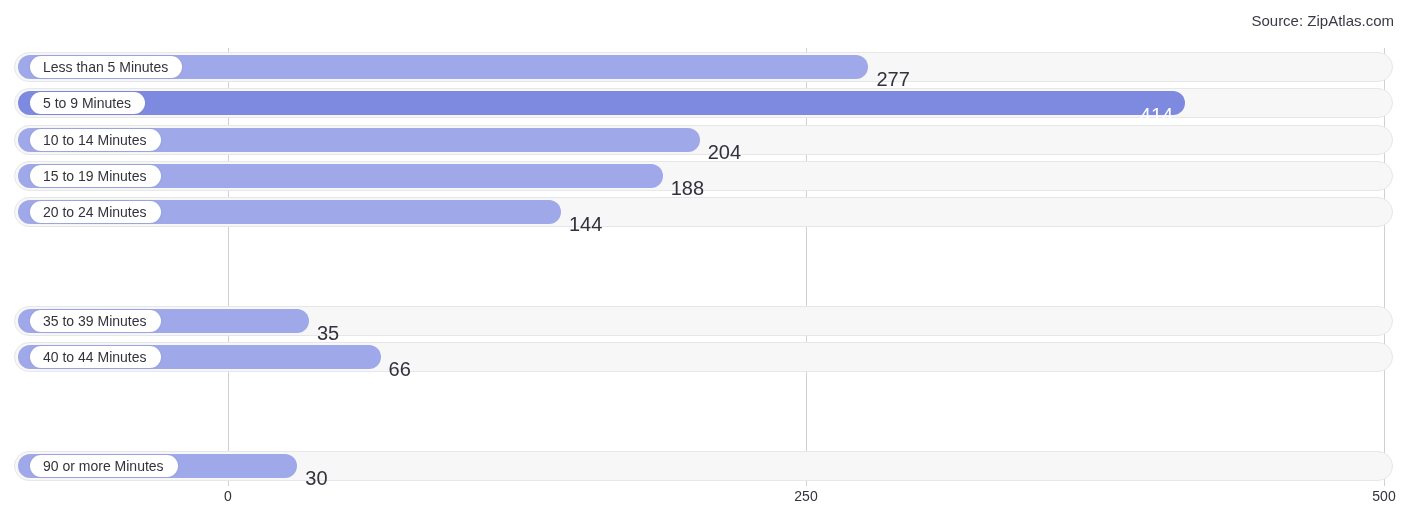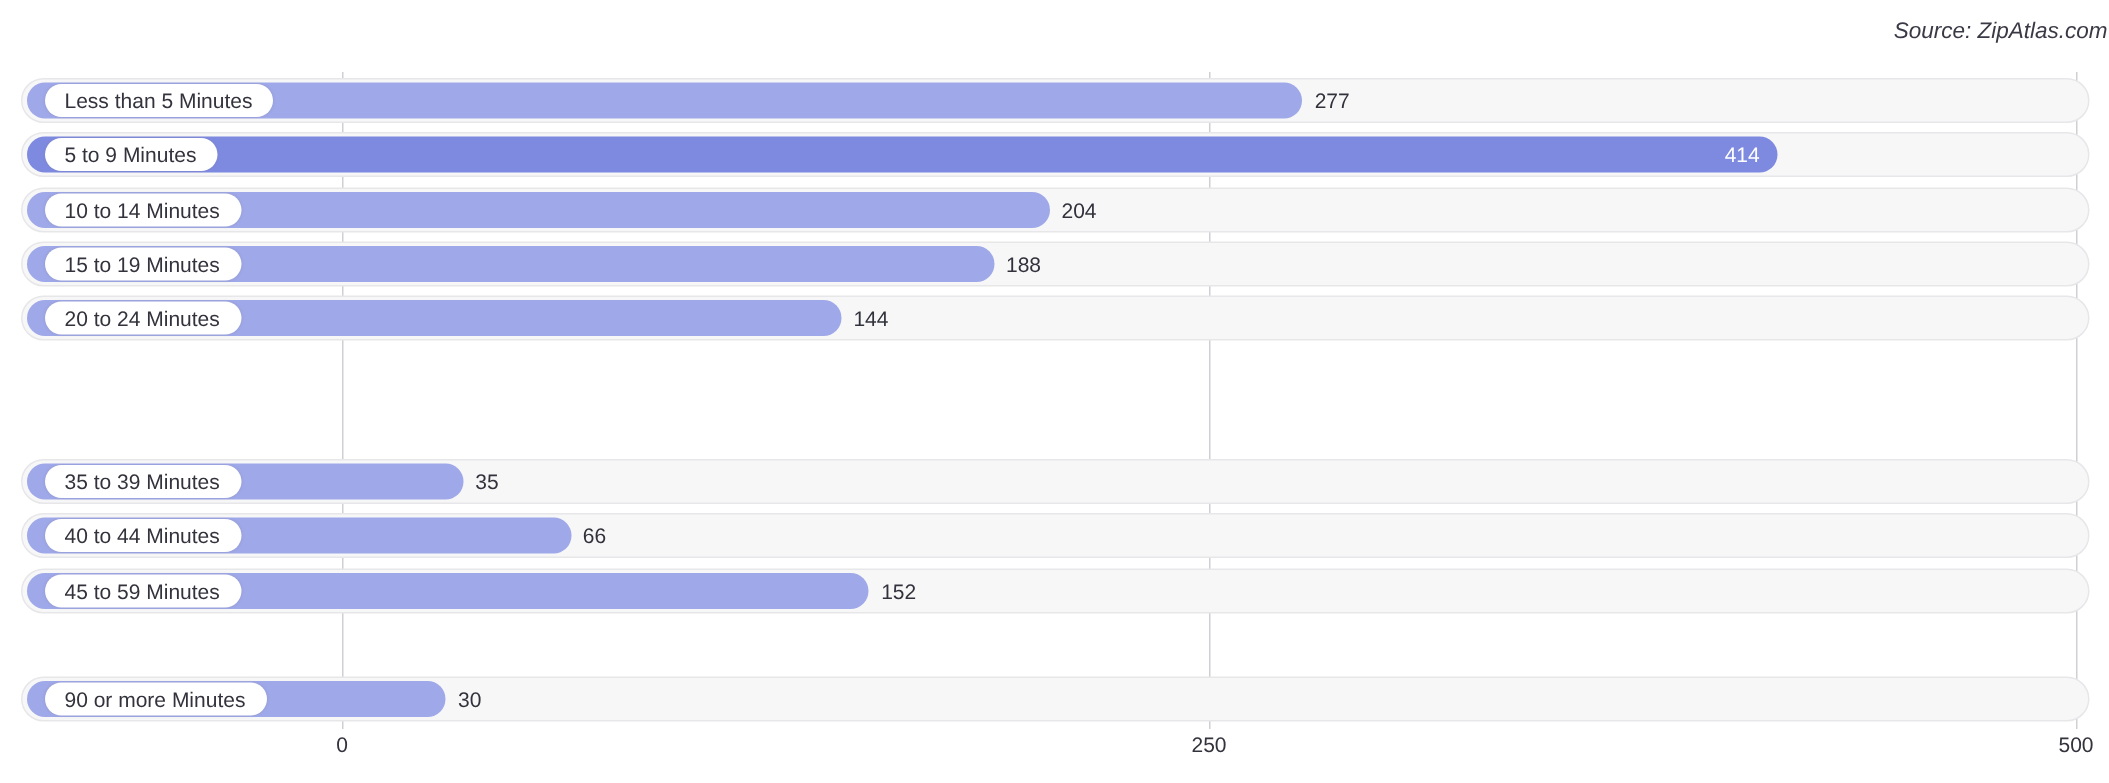--- a/index.html
+++ b/index.html
@@ -23,24 +23,23 @@
     position: absolute;
     left: 12px;
     top: 8px;
     font-size: 21px;
     color: #3c3c48;
     letter-spacing: 0.2px;
     white-space: nowrap;
   }
   .chart-source {
     position: absolute;
-    right: 1px;
+    right: 12px;
     top: 12px;
     font-size: 15px;
-    font-style: italic;
     color: #3a3a46;
     white-space: nowrap;
   }
   
   .plot {
     position: absolute;
     left: 0;
     top: 48px;
     width: 1244px;
     height: 438px;
@@ -102,24 +101,24 @@
     padding: 0 14px 0 13px;
     background: #ffffff;
     border-radius: 11px;
     font-size: 14px;
     color: #33333d;
     white-space: nowrap;
     box-shadow: 0 0 2px rgba(120,120,140,0.30);
   }
   .val {
     position: absolute;
-    top: 4px;
+    top: 16px;
     height: 22px;
     line-height: 22px;
-    font-size: 14px;
+    font-size: 20px;
     color: #32323c;
     white-space: nowrap;
   }
   .val.outside {
     padding-left: 8px;
   }
   .val.inside {
     color: #ffffff;
     transform: translateX(-100%);
     padding-right: 12px;
@@ -190,26 +189,20 @@
           <div class="bar" style="width: 290.92px;"></div>
           <div class="cat-pill">35 to 39 Minutes</div>
           <div class="val outside" style="left: 294.92px;">35</div>
         </div>
         <div class="row" style="top: 294.4px;">
           <div class="track"></div>
           <div class="bar" style="width: 362.592px;"></div>
           <div class="cat-pill">40 to 44 Minutes</div>
           <div class="val outside" style="left: 366.592px;">66</div>
         </div>
-        <div class="row" style="top: 330.7px;">
-          <div class="track"></div>
-          <div class="bar" style="width: 561.424px;"></div>
-          <div class="cat-pill">45 to 59 Minutes</div>
-          <div class="val outside" style="left: 565.424px;">152</div>
-        </div>
         <div class="row" style="top: 403.3px;">
           <div class="track"></div>
           <div class="bar" style="width: 279.36px;"></div>
           <div class="cat-pill">90 or more Minutes</div>
           <div class="val outside" style="left: 283.36px;">30</div>
         </div>
       </div>
   </div>
 
   <div class="axis" id="axis">

